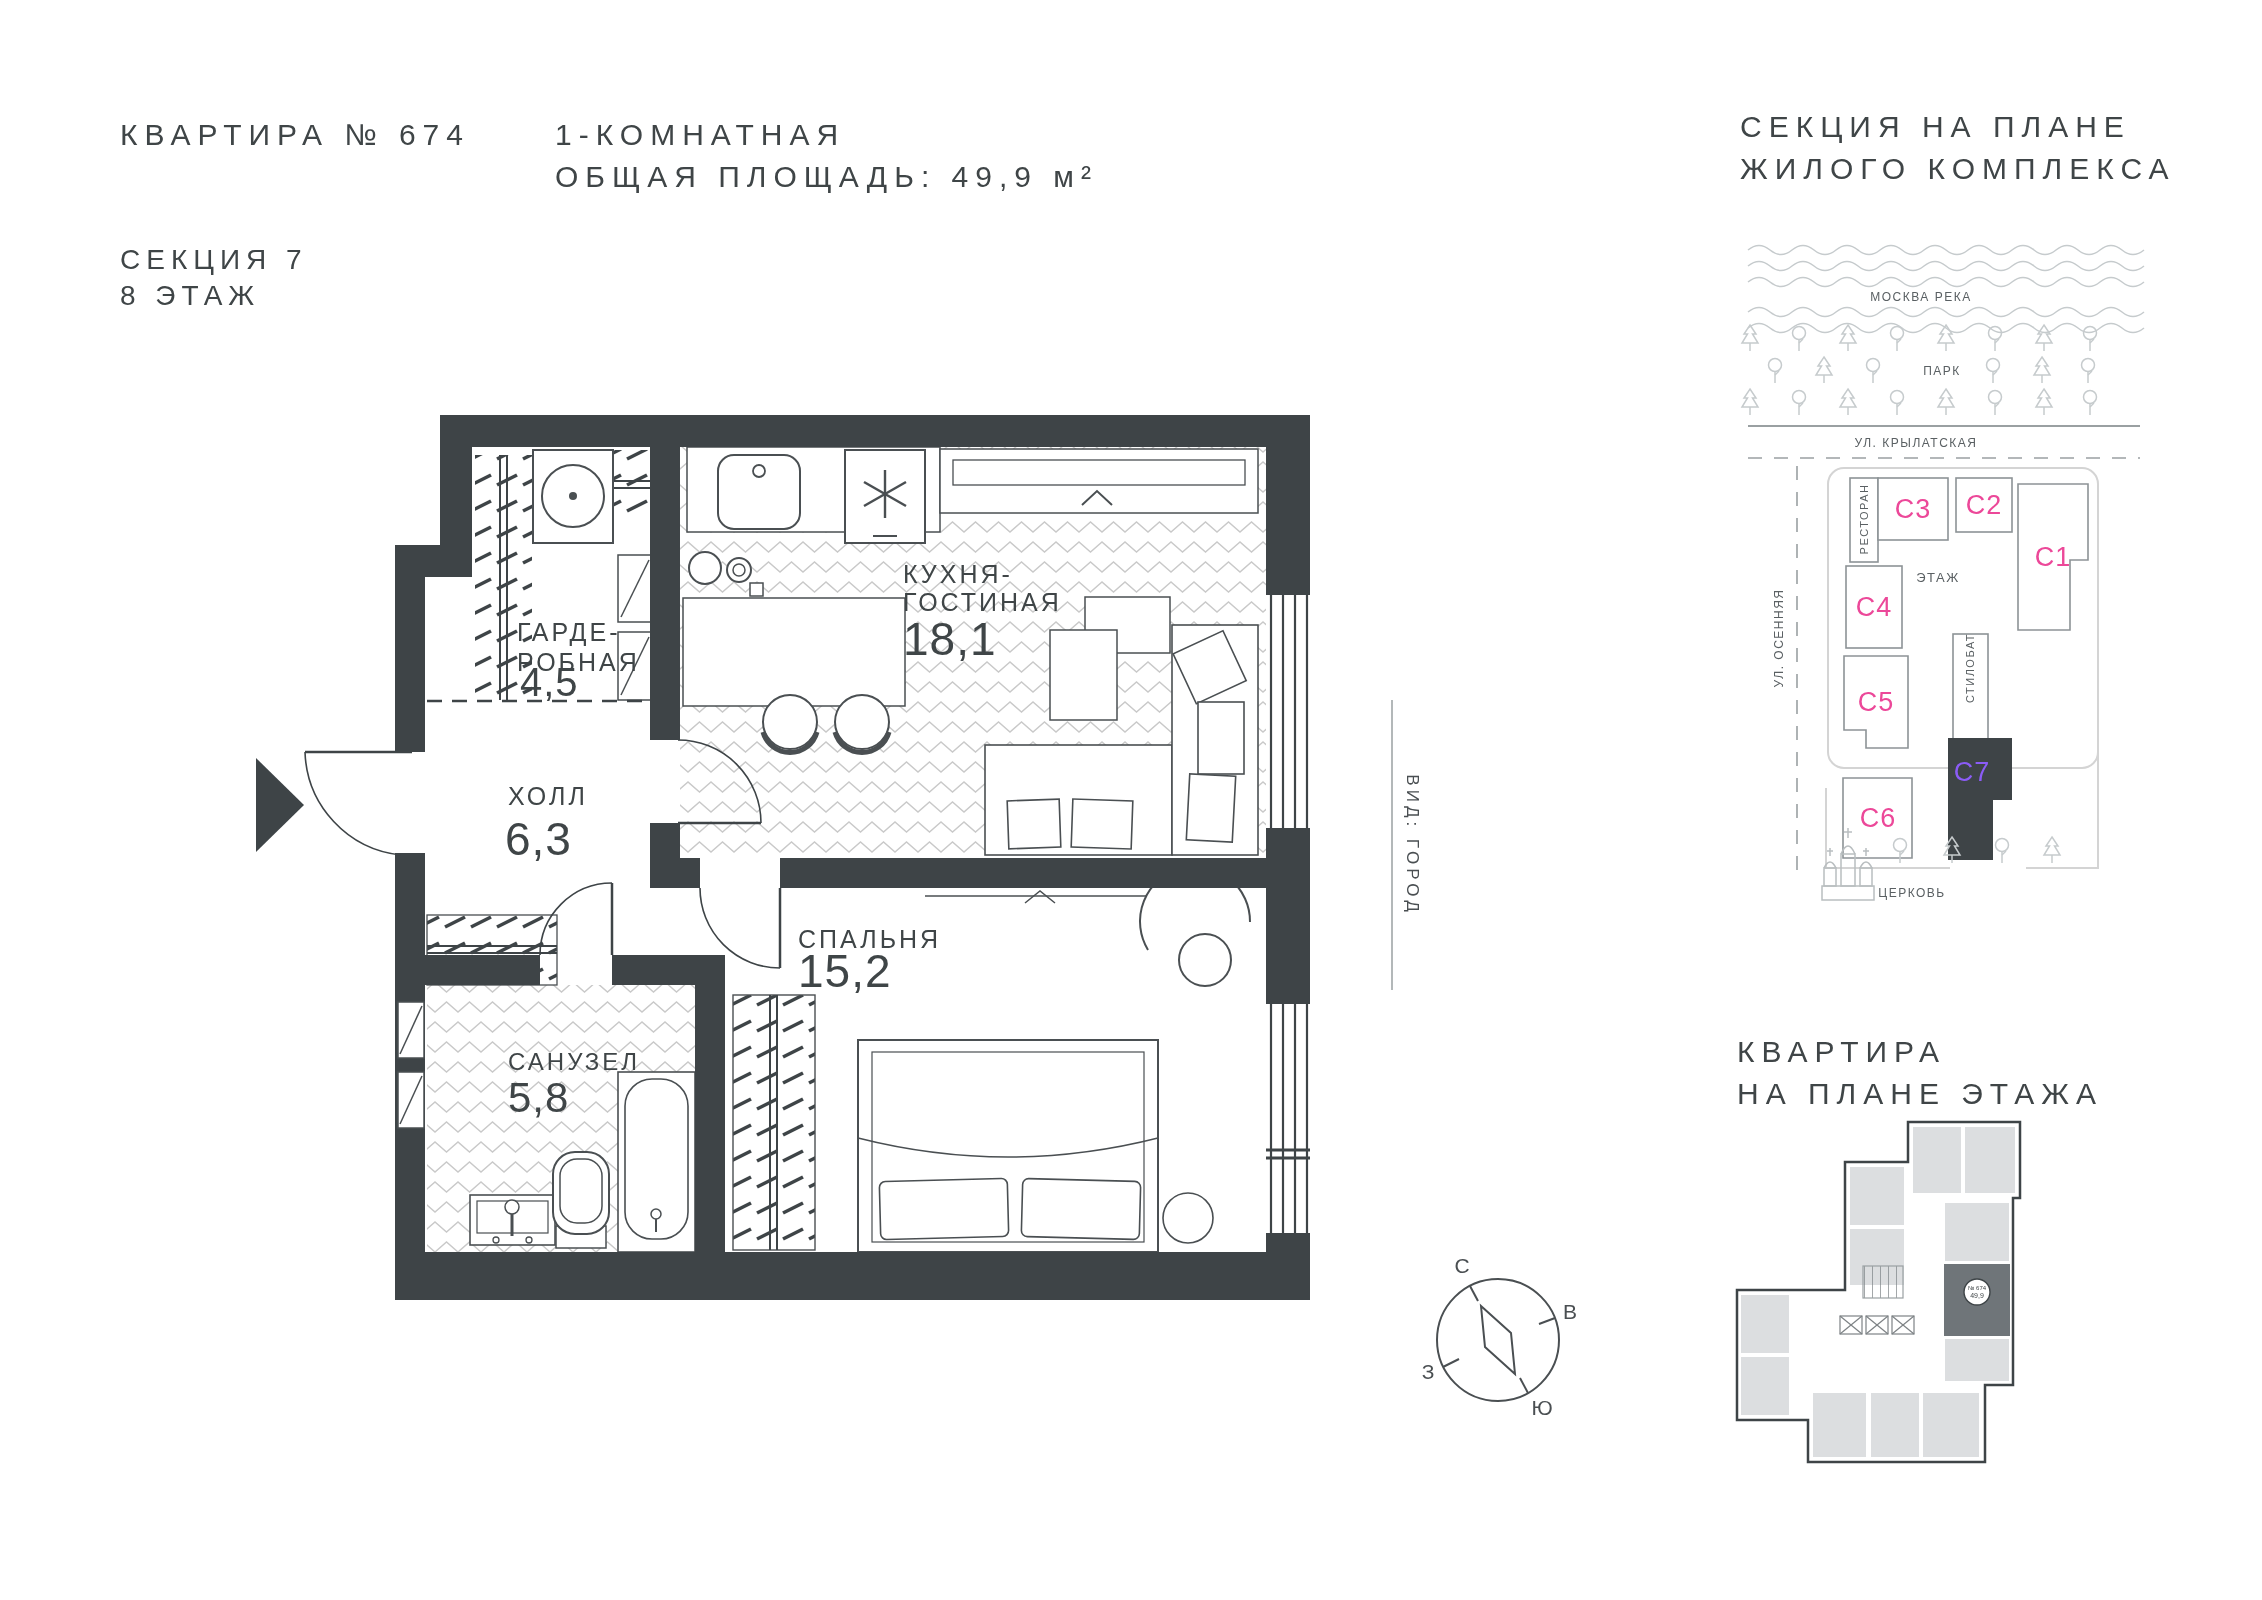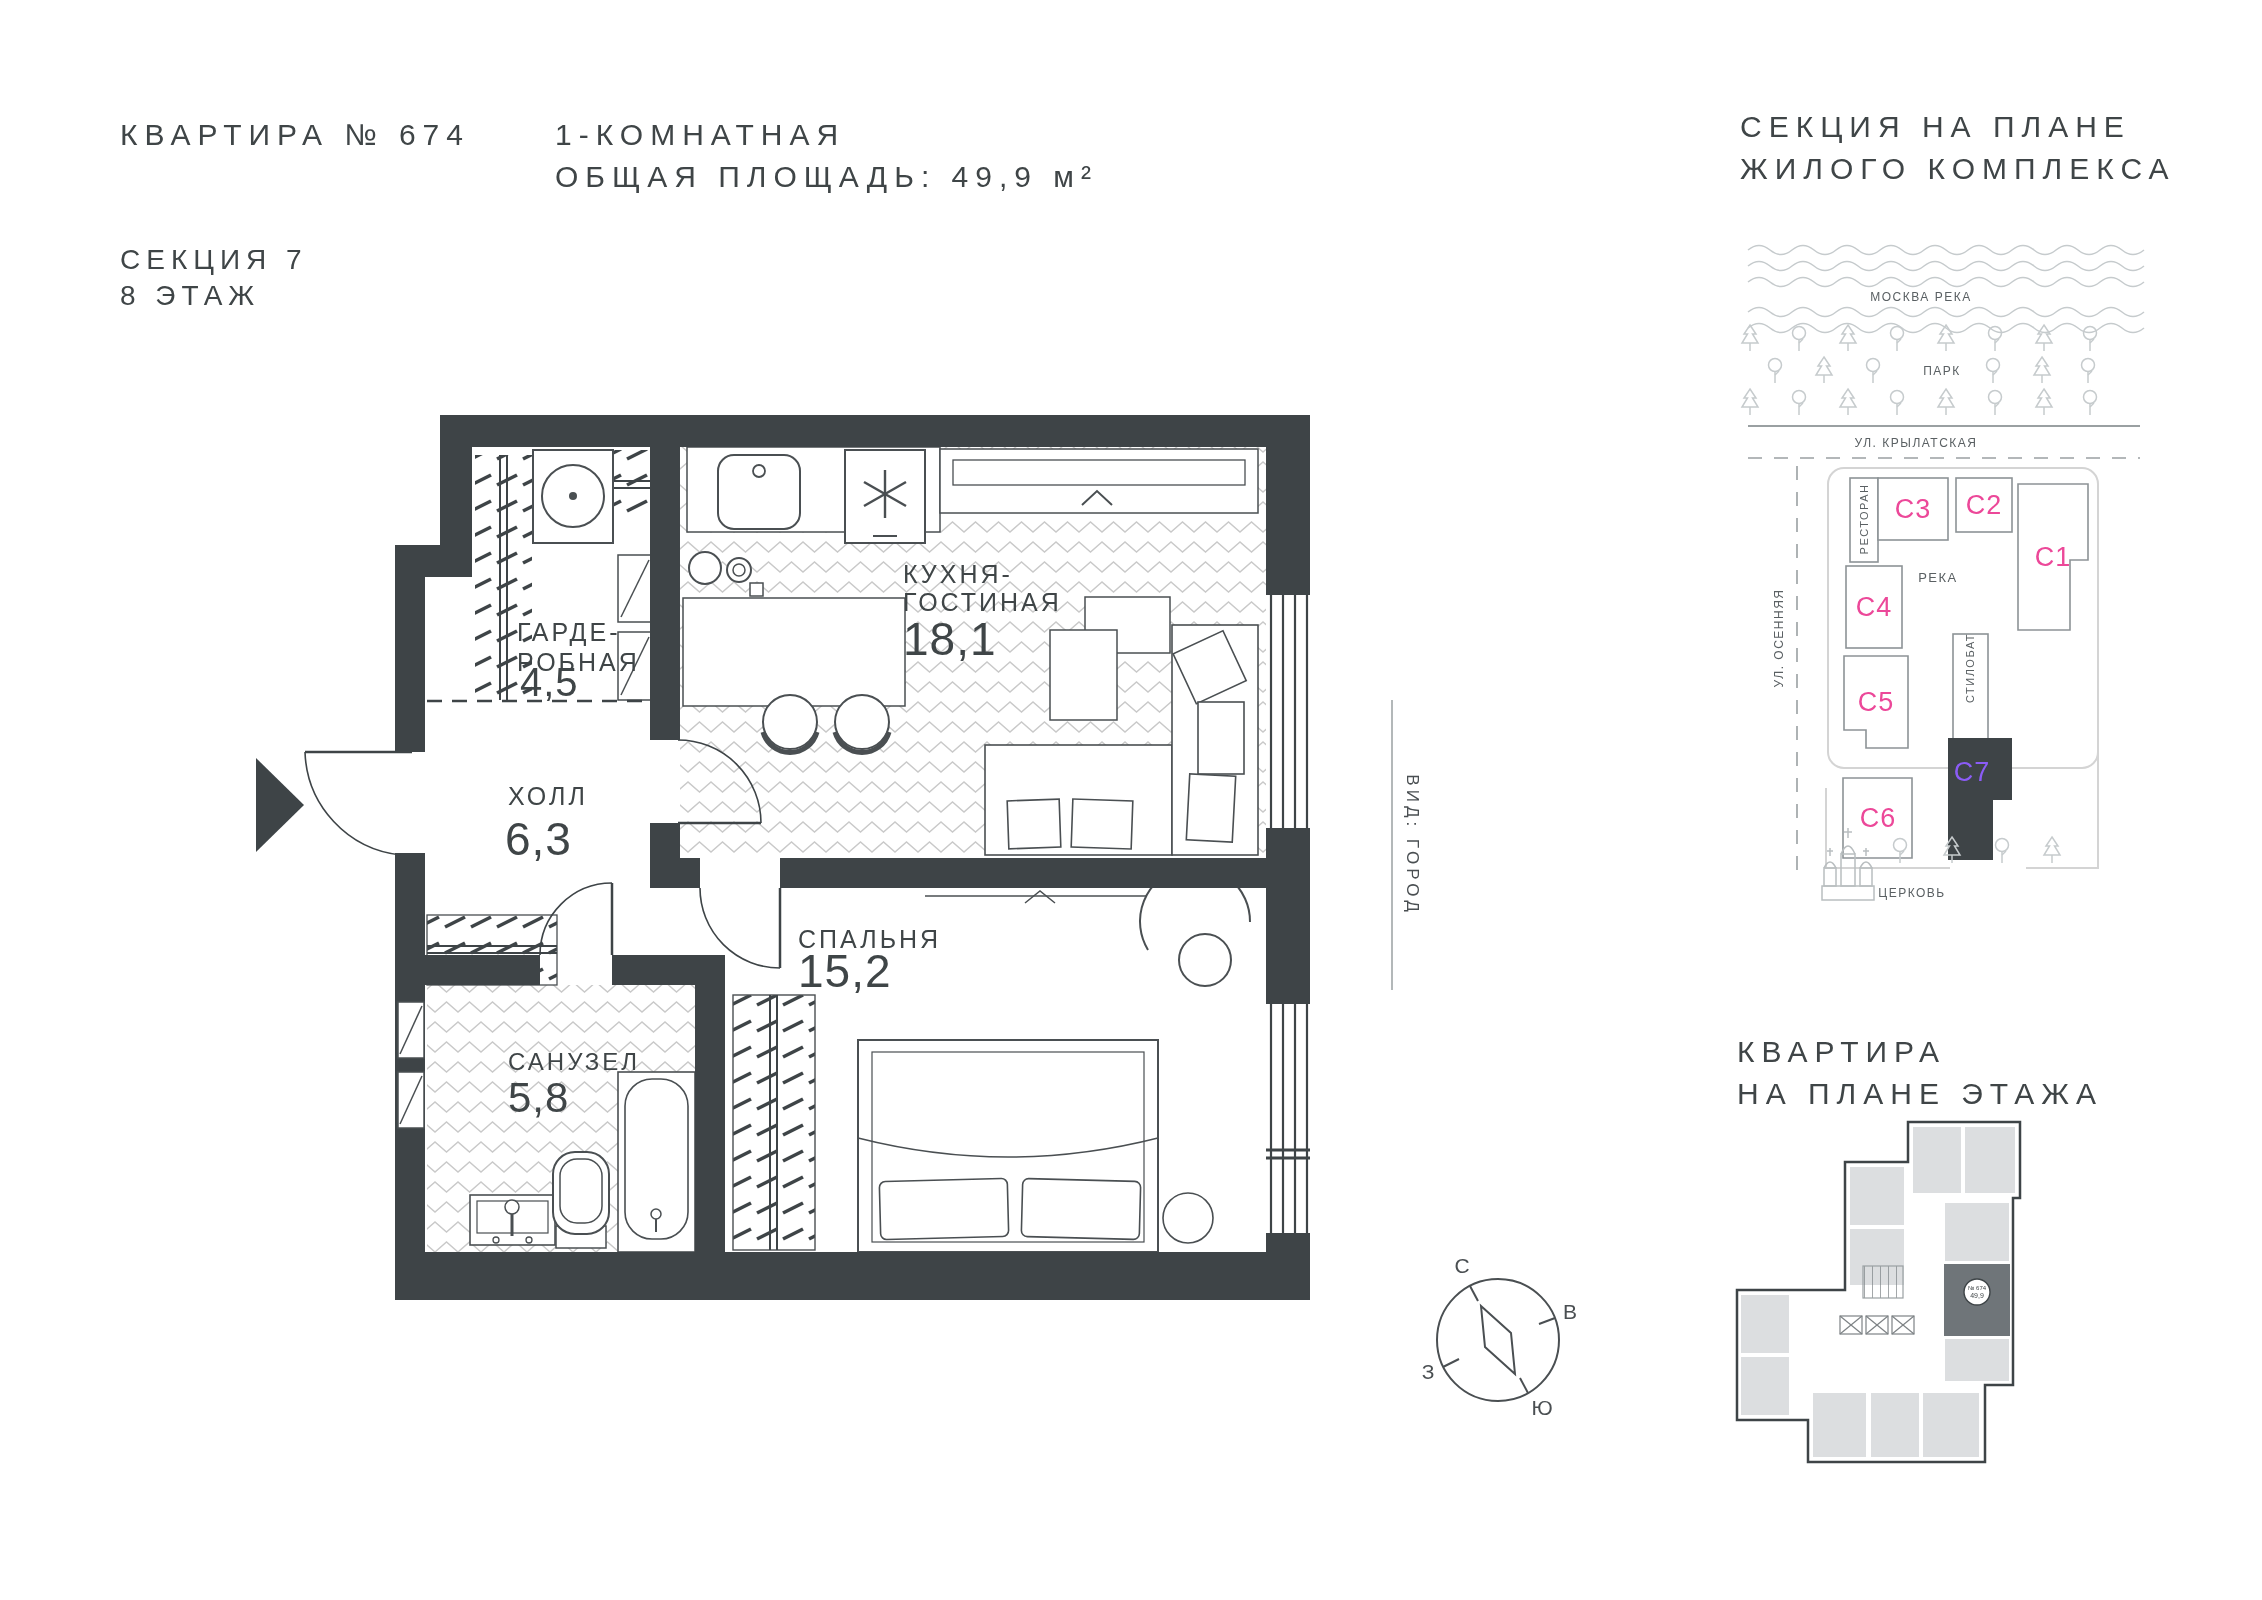--- a/index.html
+++ b/index.html
@@ -402,21 +402,21 @@
   <div class="lbl compass-letter ctr" style="left:1462px;top:1266px;">С</div>
   <div class="lbl compass-letter ctr" style="left:1570px;top:1312px;">В</div>
   <div class="lbl compass-letter ctr" style="left:1428px;top:1372px;">З</div>
   <div class="lbl compass-letter ctr" style="left:1542px;top:1408px;">Ю</div>
 
   <div class="lbl map-small ctr" style="left:1921px;top:297px;">МОСКВА РЕКА</div>
   <div class="lbl map-small ctr" style="left:1942px;top:371px;">ПАРК</div>
   <div class="lbl map-small ctr" style="left:1916px;top:443px;">УЛ. КРЫЛАТСКАЯ</div>
   <div class="lbl map-small vert" style="left:1779px;top:638px;">УЛ. ОСЕННЯЯ</div>
   <div class="lbl map-small vert" style="left:1864px;top:519px;font-size:11px;">РЕСТОРАН</div>
-  <div class="lbl map-small ctr" style="left:1938px;top:577px;font-size:13px;">РЕКА</div>
+  <div class="lbl map-small ctr" style="left:1938px;top:577px;font-size:13px;">ЭТАЖ</div>
   <div class="lbl map-small vert" style="left:1970px;top:668px;font-size:11px;">СТИЛОБАТ</div>
   <div class="lbl map-small ctr" style="left:1912px;top:893px;">ЦЕРКОВЬ</div>
 
   <div class="lbl map-bld ctr" style="left:2053px;top:557px;">С1</div>
   <div class="lbl map-bld ctr" style="left:1984px;top:505px;">С2</div>
   <div class="lbl map-bld ctr" style="left:1913px;top:509px;">С3</div>
   <div class="lbl map-bld ctr" style="left:1874px;top:607px;">С4</div>
   <div class="lbl map-bld ctr" style="left:1876px;top:702px;">С5</div>
   <div class="lbl map-bld ctr" style="left:1878px;top:818px;">С6</div>
   <div class="lbl map-bld ctr" style="left:1972px;top:772px;color:#8b5cf6;">С7</div>

